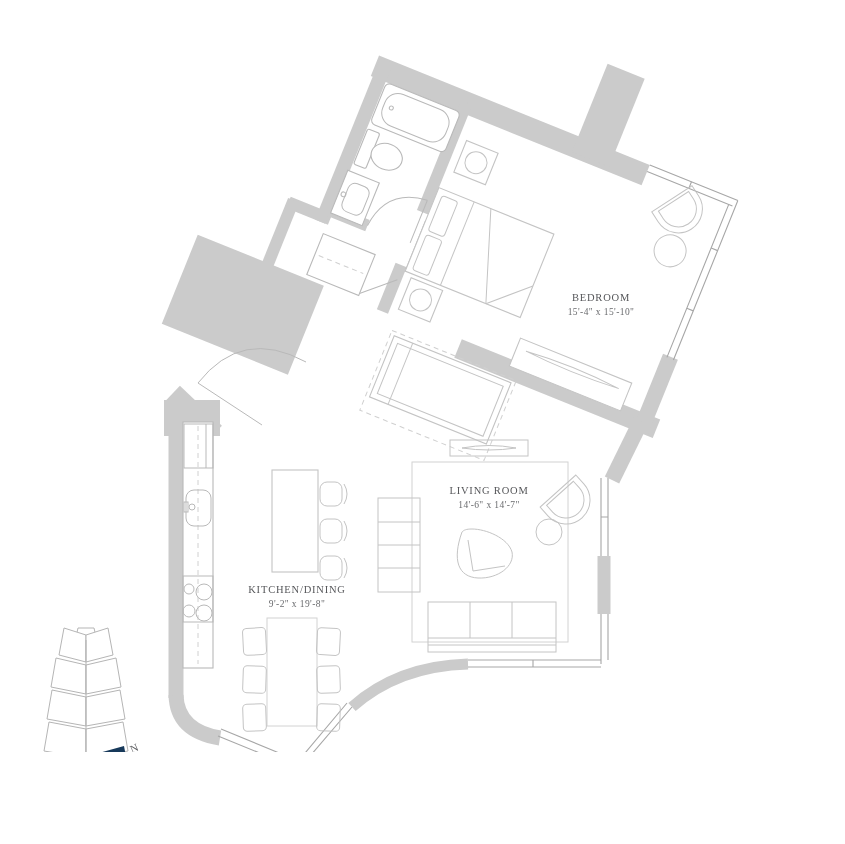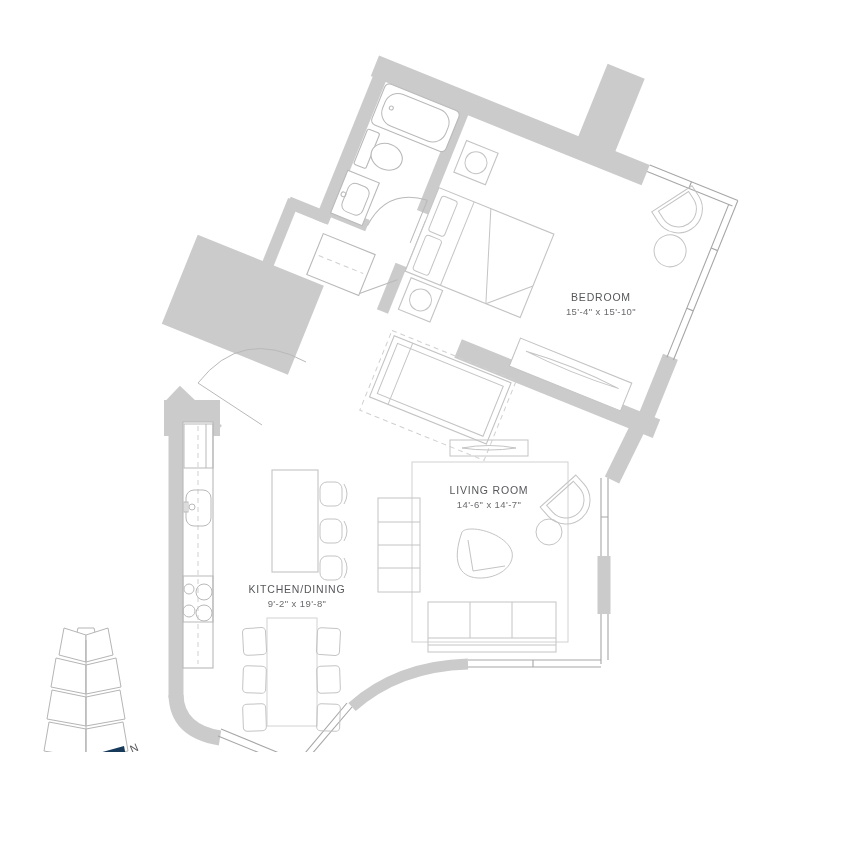--- a/index.html
+++ b/index.html
@@ -1,17 +1,17 @@
 <!DOCTYPE html>
 <html><head>
 <meta charset="utf-8">
 <style>
   html,body{margin:0;padding:0;background:#fff;}
   .stage{position:relative;width:845px;height:752px;background:#ffffff;overflow:hidden;
-         font-family:Liberation Sans, sans-serif;}
+         font-family:Liberation Serif, serif;}
   svg{position:absolute;left:0;top:0;}
   
   .wall{stroke:#cbcbcb;fill:none;}
   .wallf{fill:#cbcbcb;stroke:none;}
   
   .win{stroke:#a7a7a7;stroke-width:1.1;fill:none;}
   
   .fx{stroke:#b9b9b9;stroke-width:1.1;fill:#ffffff;}
   .fxl{stroke:#b9b9b9;stroke-width:1;fill:none;}
   

